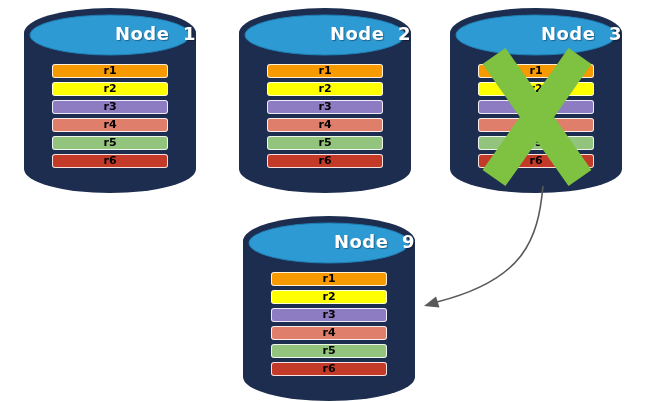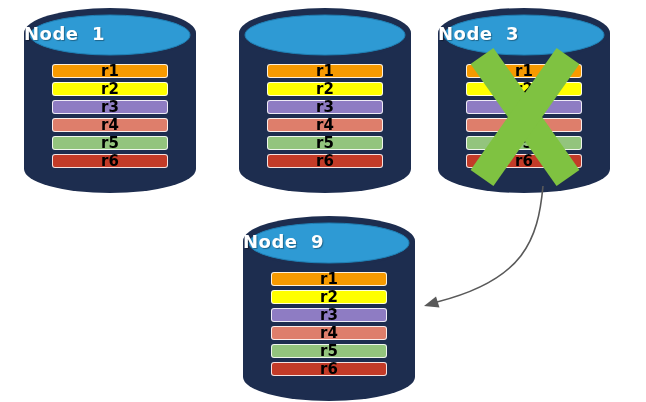--- a/index.html
+++ b/index.html
@@ -19,41 +19,41 @@
   }
   .cyl {
     position: absolute;
     left: 0; top: 0;
     width: 172px; height: 186px;
   }
   .node-title {
     position: absolute;
     left: 0; top: 15px;
     width: 100%;
-    text-align: left;
+    text-align: right;
     color: #ffffff;
     font-size: 18px;
     font-weight: bold;
     letter-spacing: 0.5px;
     white-space: pre;
     text-shadow: 1px 1px 1px rgba(0,0,0,0.35);
   }
   .rows {
     position: absolute;
     top: 56px;
     left: calc(50% - 58px);
     width: 116px;
   }
   .row {
     height: 14px;
     margin-bottom: 4px;
     border: 1px solid rgba(255,255,255,0.85);
     border-radius: 3px;
     text-align: center;
-    font-size: 15px;
+    font-size: 11px;
     line-height: 12px;
     font-weight: bold;
     color: #000000;
   }
   .xmark {
     position: absolute;
     left: 28px; top: 36px;
     width: 118px; height: 144px;
   }
   .arrow-layer {
@@ -86,31 +86,32 @@
     </div>
   </div>
 
   <div class="node" style="left:239px; top:8px;">
     <svg class="cyl" viewBox="0 0 172 186">
       <ellipse cx="86" cy="161" rx="86" ry="24" style="fill: rgb(29, 45, 79);"></ellipse>
       <rect x="0" y="25" width="172" height="136" style="fill: rgb(29, 45, 79);"></rect>
       <ellipse cx="86" cy="25" rx="86" ry="25" style="fill: rgb(29, 45, 79);"></ellipse>
       <ellipse cx="86" cy="27" rx="80" ry="20" stroke-width="1" stroke="#1F7FB4" style="fill: rgb(46, 154, 212);"></ellipse>
     </svg>
+    <div class="node-title">Node  2</div>
     <div class="rows">
       <div class="row" style="background-color: rgb(247, 154, 0);">r1</div>
       <div class="row" style="background-color: rgb(255, 255, 0);">r2</div>
       <div class="row" style="background-color: rgb(142, 124, 195);">r3</div>
       <div class="row" style="background-color: rgb(222, 126, 107);">r4</div>
       <div class="row" style="background-color: rgb(147, 196, 125);">r5</div>
       <div class="row" style="background-color: rgb(195, 59, 40);">r6</div>
     </div>
   </div>
 
-  <div class="node" style="left:438px; top:8px;">
+  <div class="node" style="left:450px; top:8px;">
     <svg class="cyl" viewBox="0 0 172 186">
       <ellipse cx="86" cy="161" rx="86" ry="24" style="fill: rgb(29, 45, 79);"></ellipse>
       <rect x="0" y="25" width="172" height="136" style="fill: rgb(29, 45, 79);"></rect>
       <ellipse cx="86" cy="25" rx="86" ry="25" style="fill: rgb(29, 45, 79);"></ellipse>
       <ellipse cx="86" cy="27" rx="80" ry="20" stroke-width="1" stroke="#1F7FB4" style="fill: rgb(46, 154, 212);"></ellipse>
     </svg>
     <div class="node-title">Node  3</div>
     <div class="rows">
       <div class="row" style="background-color: rgb(247, 154, 0);">r1</div>
       <div class="row" style="background-color: rgb(255, 255, 0);">r2</div>

